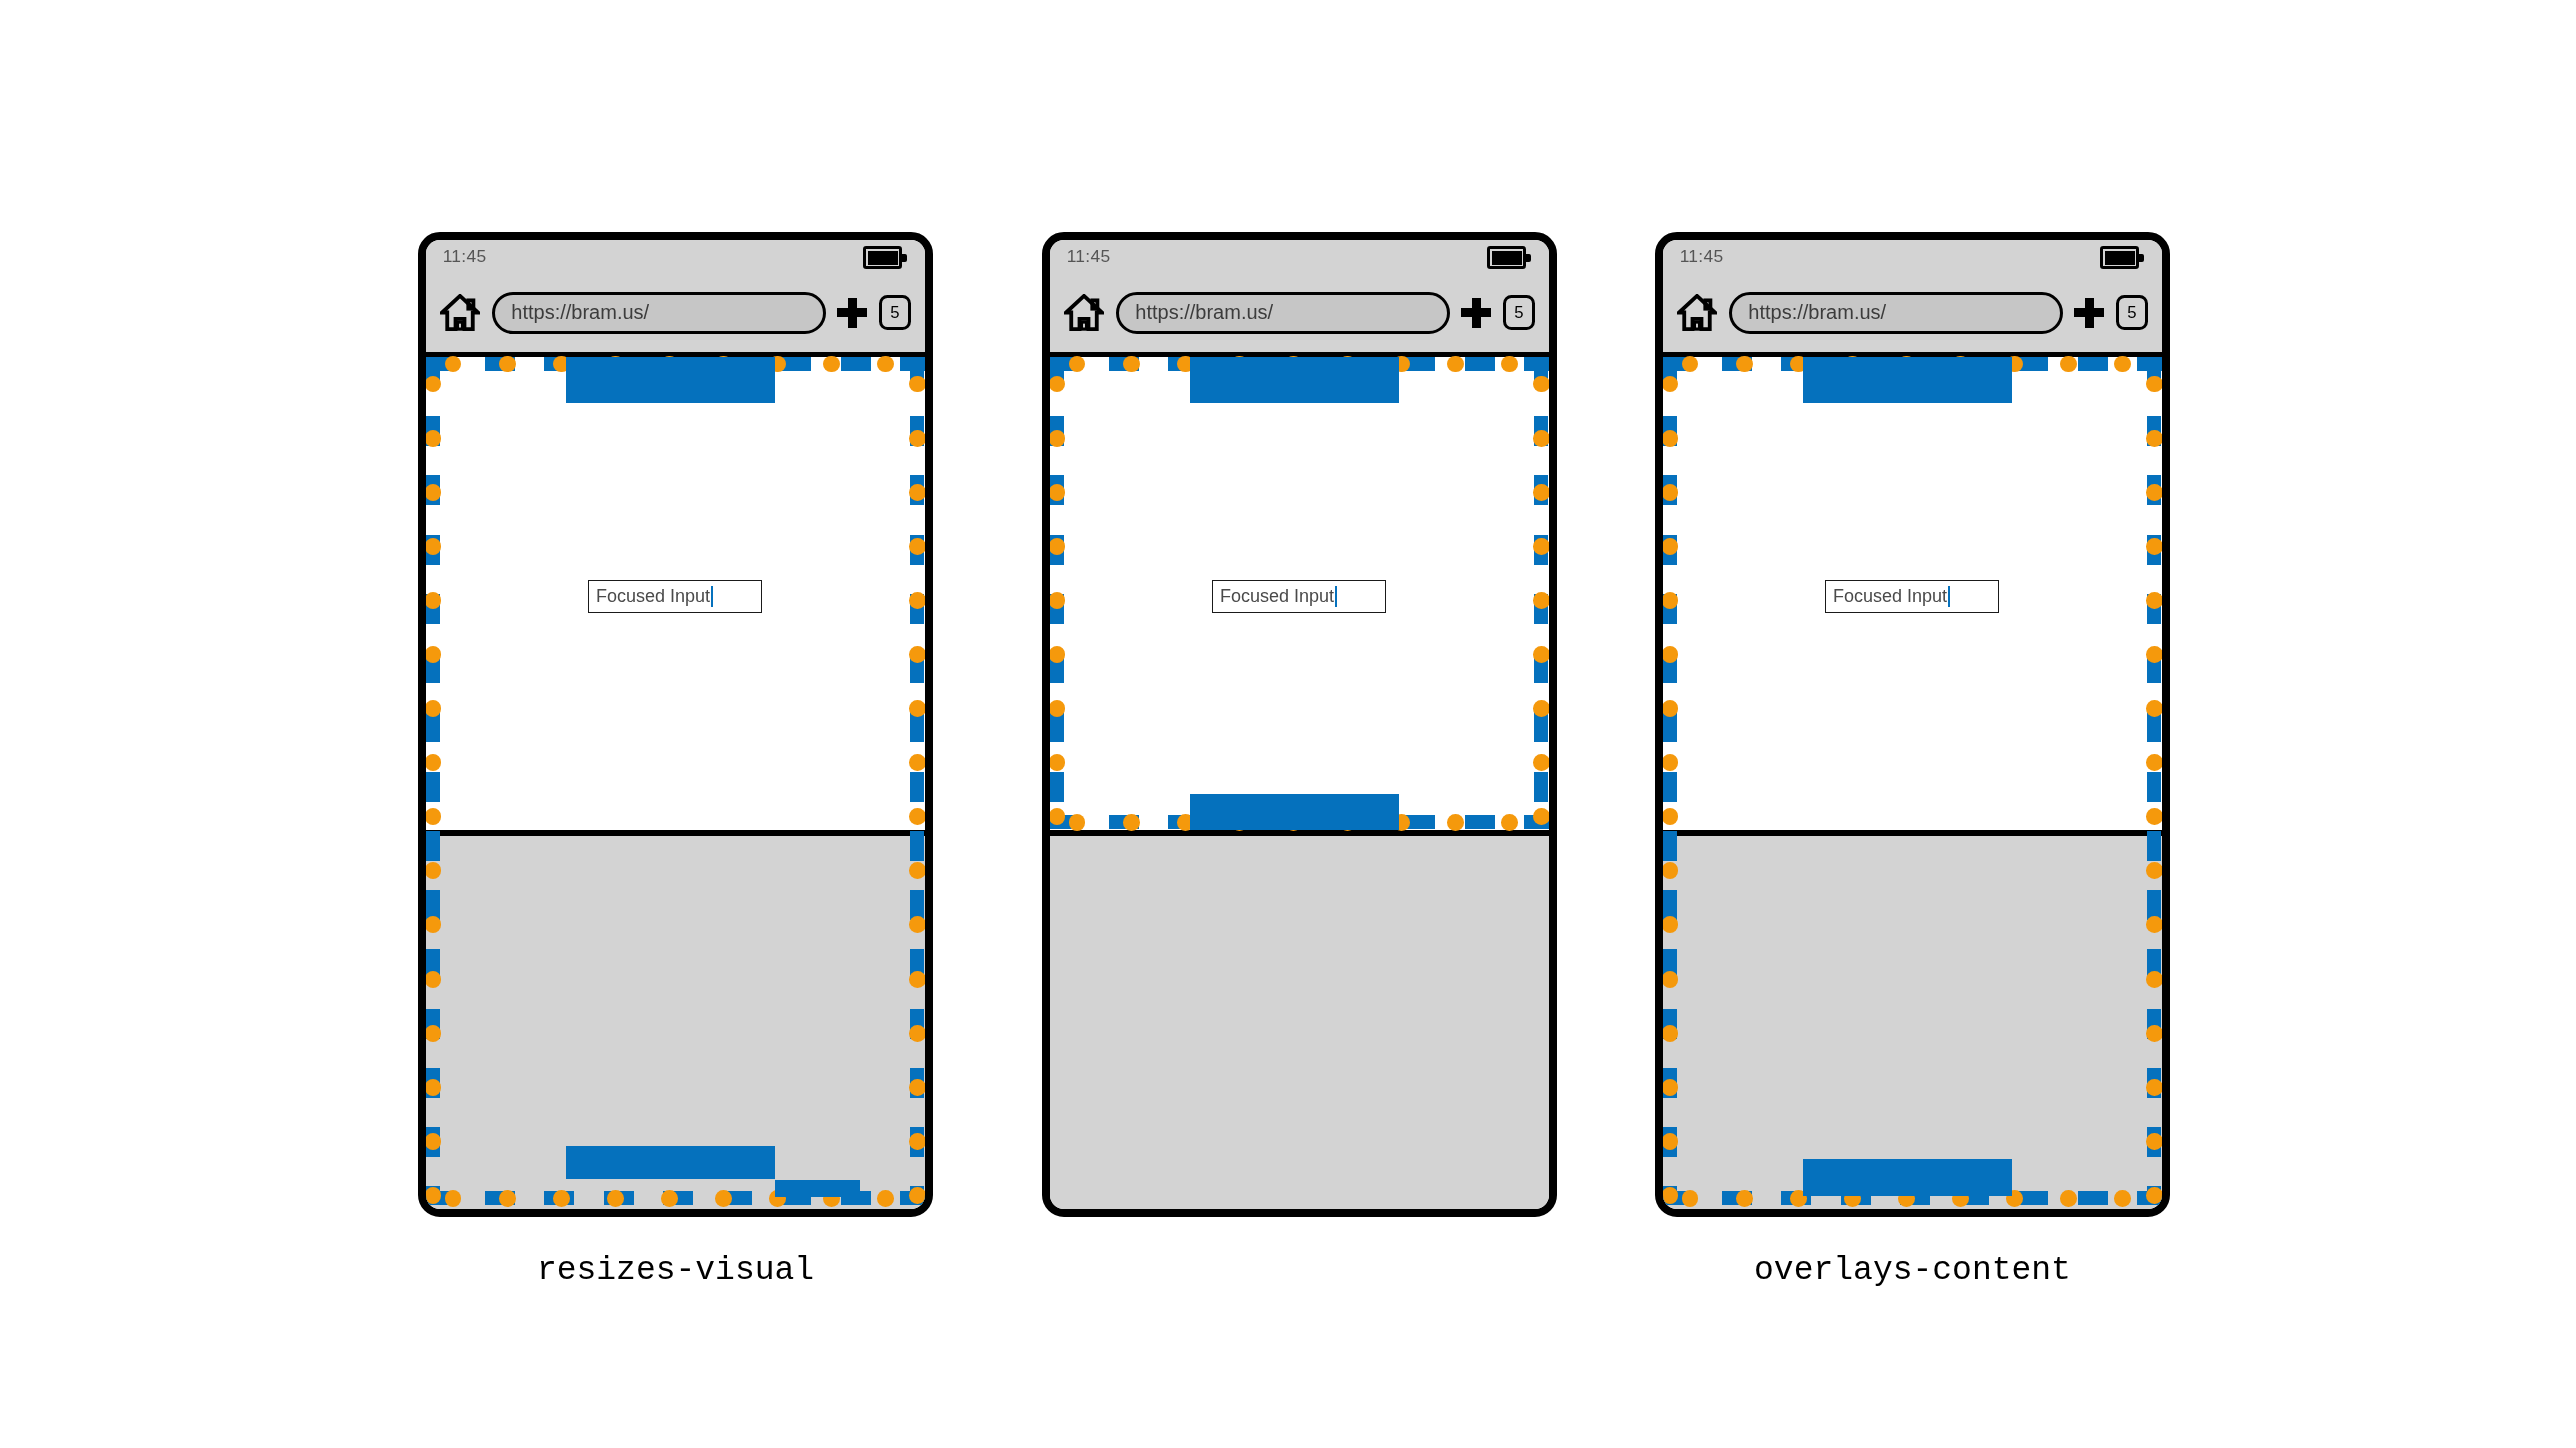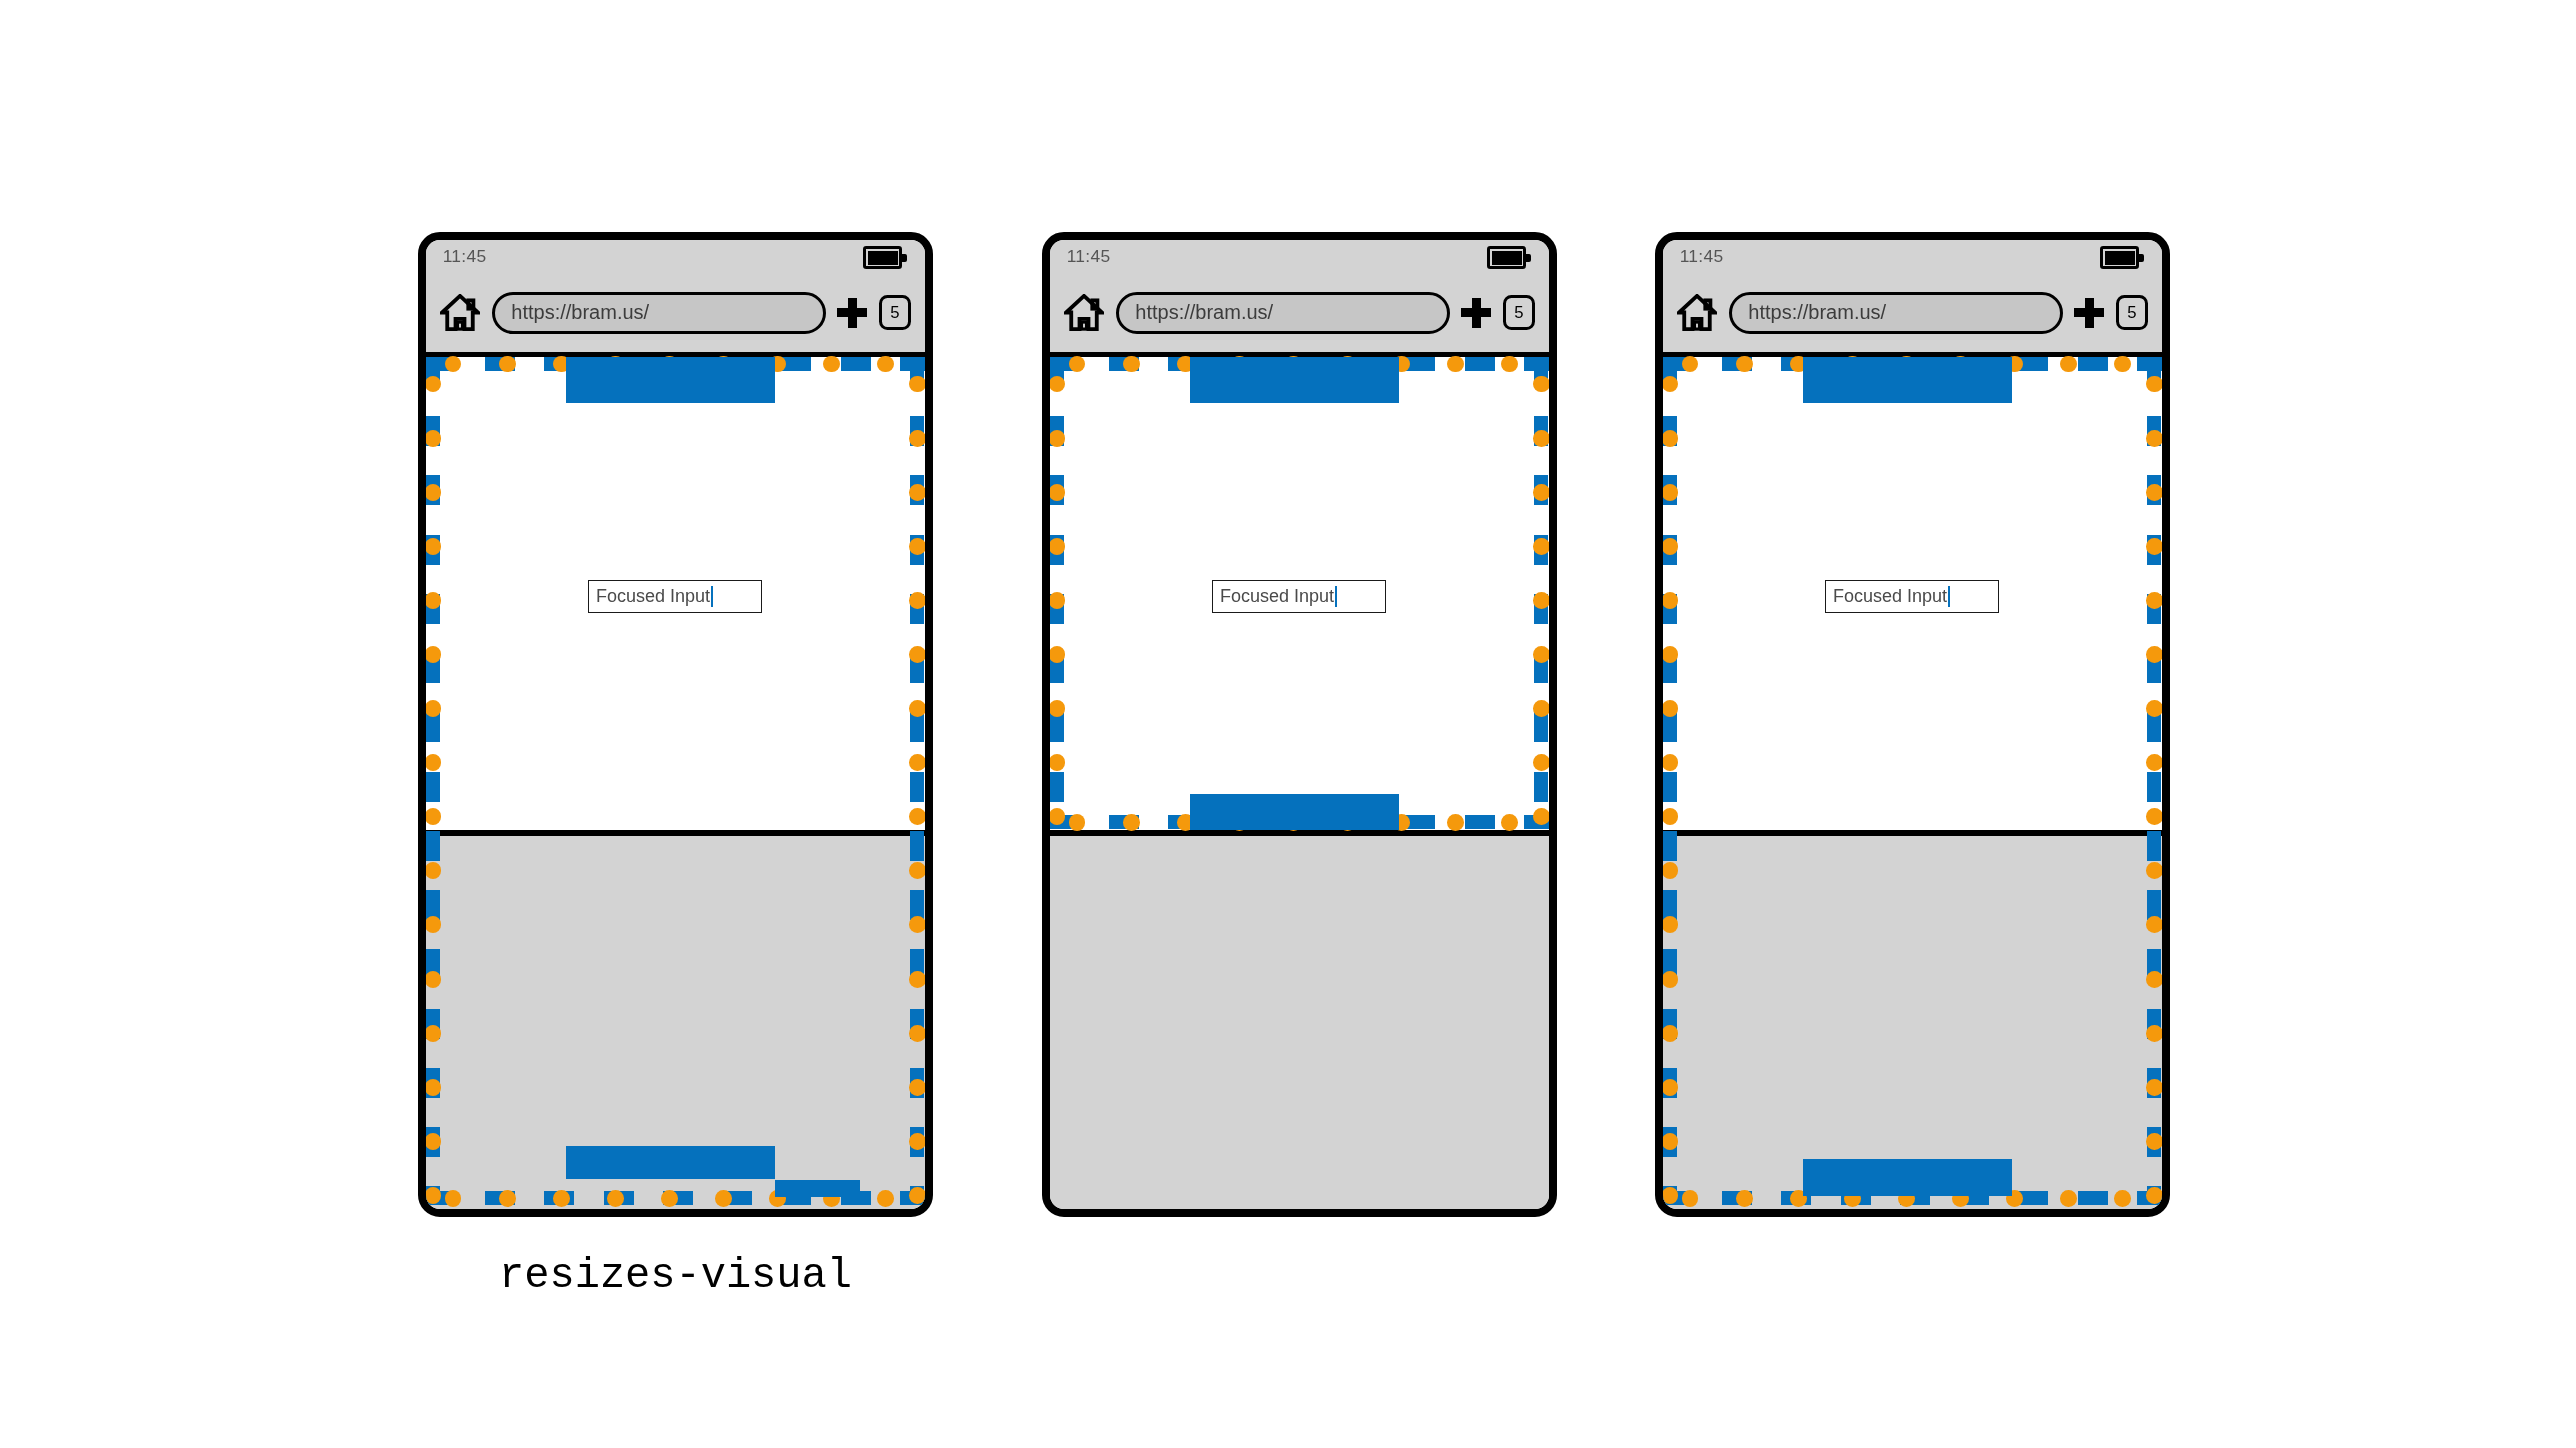--- a/index.html
+++ b/index.html
@@ -236,21 +236,21 @@
     background: #f5990c;
   }
 
   
   .caption {
     position: absolute;
     top: 1020px;
     width: 515px;
     text-align: center;
     font-family: "Liberation Mono", monospace;
-    font-size: 42px;
+    font-size: 33px;
     color: #000000;
     letter-spacing: 0px;
     white-space: nowrap;
   }
 </style>
 </head>
 <body>
 
 <div id="stage">
   <div class="figure" data-index="0">
@@ -677,15 +677,16 @@
             <div class="dash" style="left: 140px; top: 802px; width: 209px; height: 37px; z-index: 15;"></div>
           </div>
 
         <div class="focused-input" style="left: 162px; top: 223px;">
           <span class="txt">Focused Input</span>
           <span class="caret"></span>
         </div>
       </div>
 
     </div>
+    <div class="caption">overlays-content</div>
   </div>
 </div>
 
 
 </body></html>

